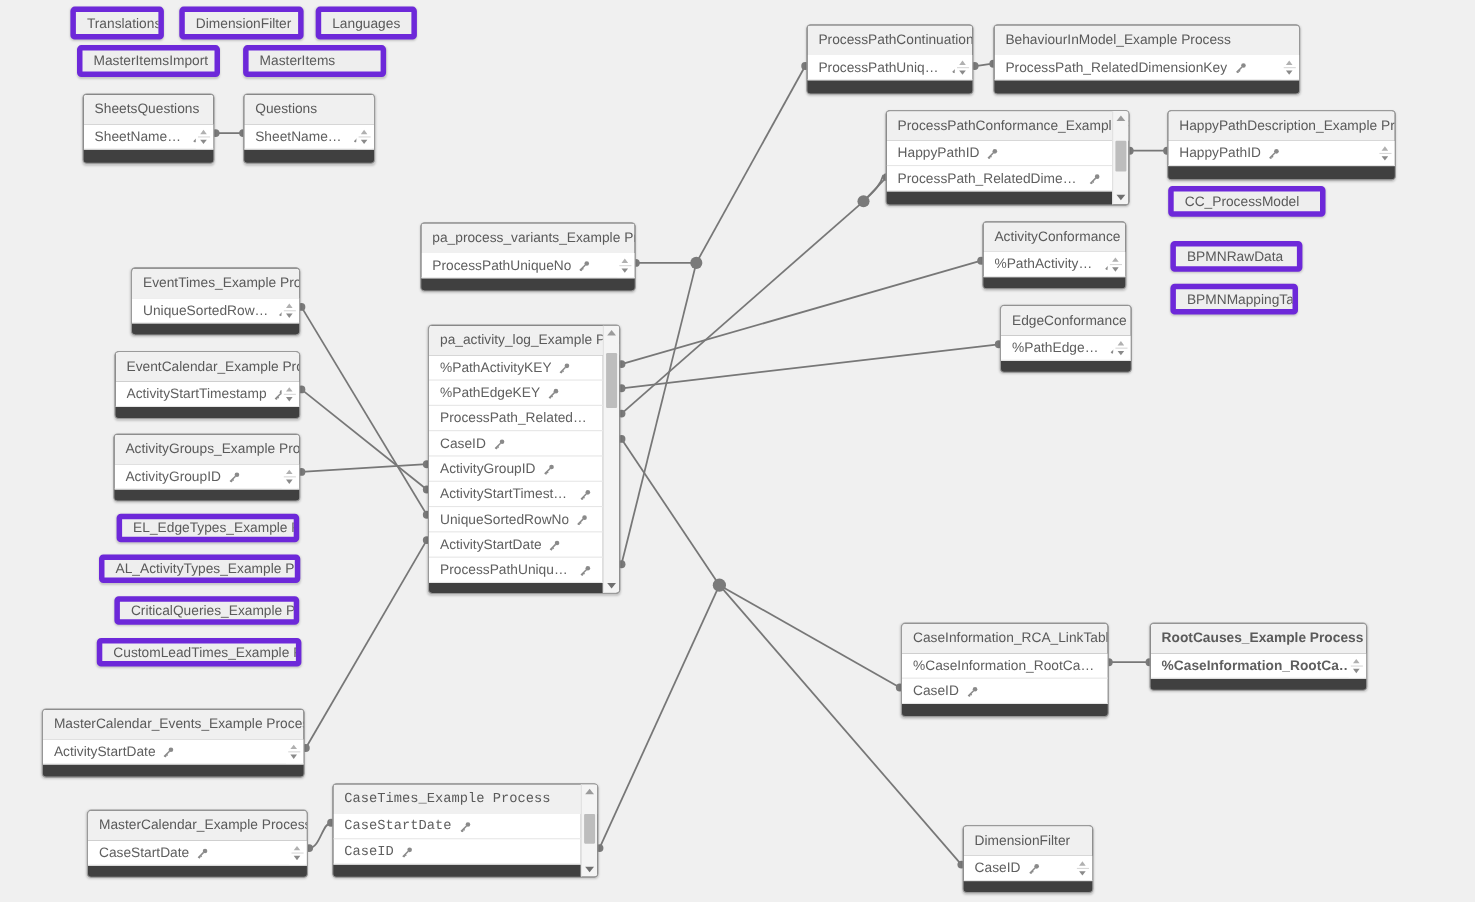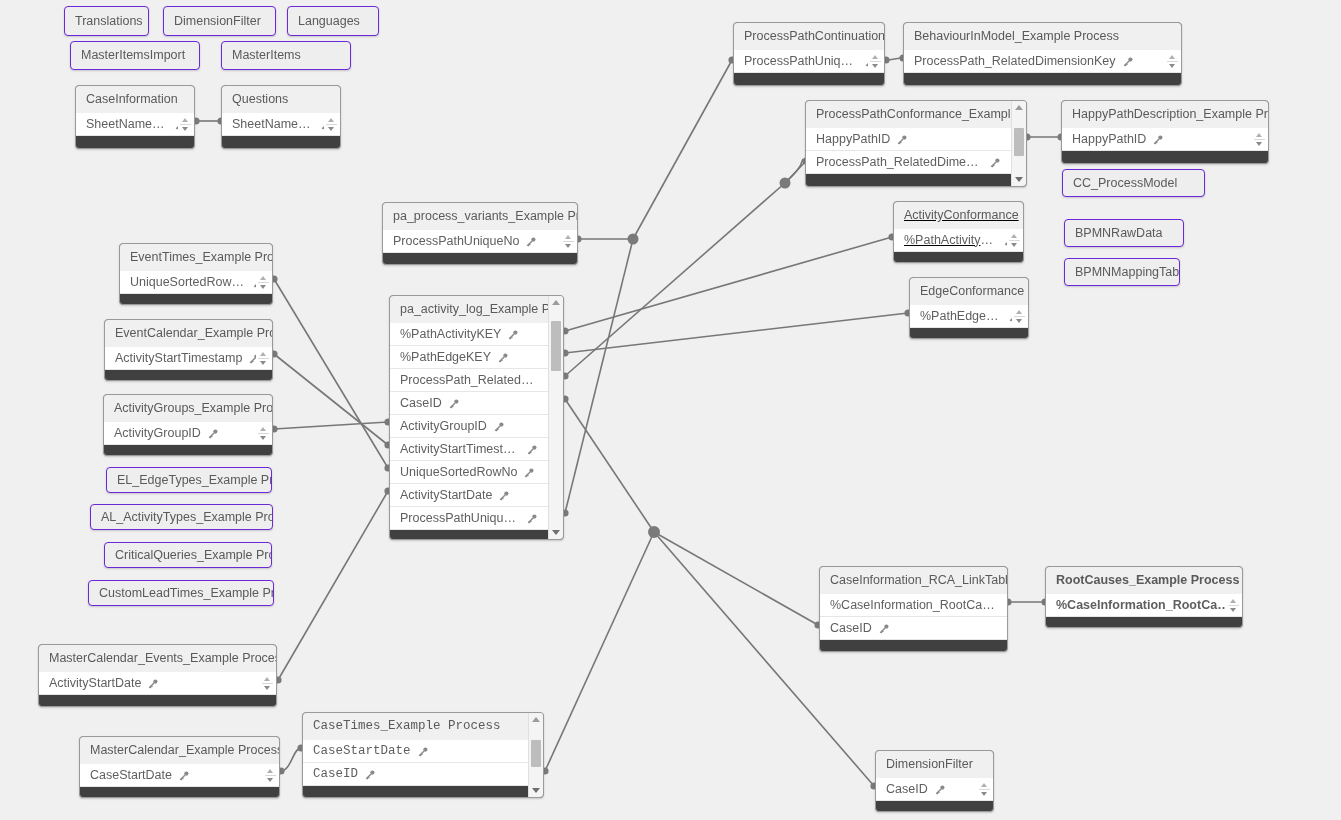--- a/index.html
+++ b/index.html
@@ -17,21 +17,21 @@
     position:absolute;
     box-sizing:border-box;
     background:#404040;
     border:1px solid #9a9a9a;
     border-radius:4px;
     box-shadow:0 1px 2px rgba(0,0,0,0.18);
     overflow:hidden;
   }
   .tbl.empty{
     background:#eeeeee;
-    border:1px solid #6d28d9;
+    border:5px solid #6d28d9;
     display:flex;align-items:center;
   }
   .tbl-title{
     box-sizing:border-box;
     height:27px;
     line-height:27px;
     padding:0 10px;
     background:#f0f0f0;
     color:#5a5a5a;
     font-size:12.5px;
@@ -185,21 +185,21 @@
       <div class="tbl empty" style="left: 287px; top: 6px; width: 92px; height: 30px;">
         <div class="tbl-title">Languages</div>
       </div>
       <div class="tbl empty" style="left: 70px; top: 41px; width: 130px; height: 29px;">
         <div class="tbl-title">MasterItemsImport</div>
       </div>
       <div class="tbl empty" style="left: 221px; top: 41px; width: 130px; height: 29px;">
         <div class="tbl-title">MasterItems</div>
       </div>
       <div class="tbl" style="left: 75px; top: 85px; width: 120px; height: 64px;">
-        <div class="tbl-title">CaseInformation</div>
+        <div class="tbl-title">SheetsQuestions</div>
         <div class="fields" style="width:120px">
           <div class="field">
             <span class="lbl">SheetName_EN</span>
             <span class="keyicon">
               <svg width="12" height="12" viewBox="0 0 12 12">
                 <g fill="none" stroke="#8a8a8a" stroke-width="1.4">
                   <circle cx="8.4" cy="3.6" r="2.1" fill="#8a8a8a" stroke="none"></circle>
                   <line x1="7.1" y1="4.9" x2="2.2" y2="9.8"></line>
                   <line x1="4.2" y1="7.8" x2="5.3" y2="8.9"></line>
                   <line x1="2.9" y1="9.1" x2="3.9" y2="10.1"></line>
@@ -348,21 +348,21 @@
       </div>
       <div class="tbl empty" style="left: 1062px; top: 169px; width: 143px; height: 28px;">
         <div class="tbl-title">CC_ProcessModel</div>
       </div>
       <div class="tbl empty" style="left: 1064px; top: 219px; width: 120px; height: 28px;">
         <div class="tbl-title">BPMNRawData</div>
       </div>
       <div class="tbl empty" style="left: 1064px; top: 258px; width: 116px; height: 28px;">
         <div class="tbl-title">BPMNMappingTable</div>
       </div>
-      <div class="tbl" style="left: 893px; top: 201px; width: 131px; height: 62px; text-decoration: underline;">
+      <div class="tbl" style="left: 893px; top: 201px; width: 131px; height: 62px;">
         <div class="tbl-title">ActivityConformance</div>
         <div class="fields" style="width:131px">
           <div class="field">
             <span class="lbl">%PathActivityKEY</span>
             <span class="keyicon">
               <svg width="12" height="12" viewBox="0 0 12 12">
                 <g fill="none" stroke="#8a8a8a" stroke-width="1.4">
                   <circle cx="8.4" cy="3.6" r="2.1" fill="#8a8a8a" stroke="none"></circle>
                   <line x1="7.1" y1="4.9" x2="2.2" y2="9.8"></line>
                   <line x1="4.2" y1="7.8" x2="5.3" y2="8.9"></line>

